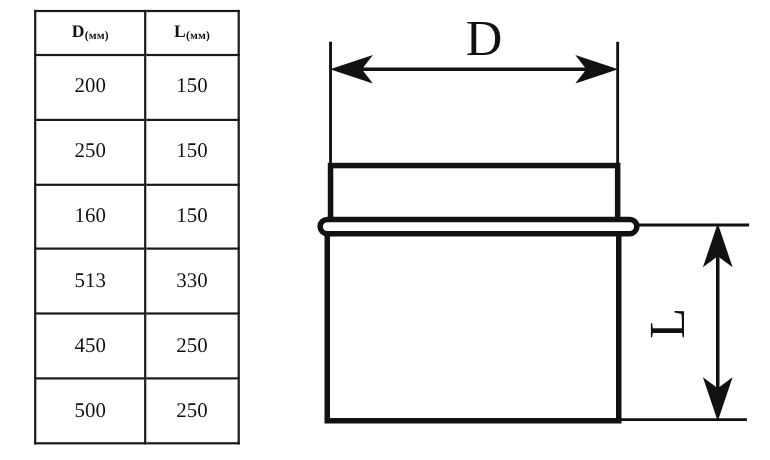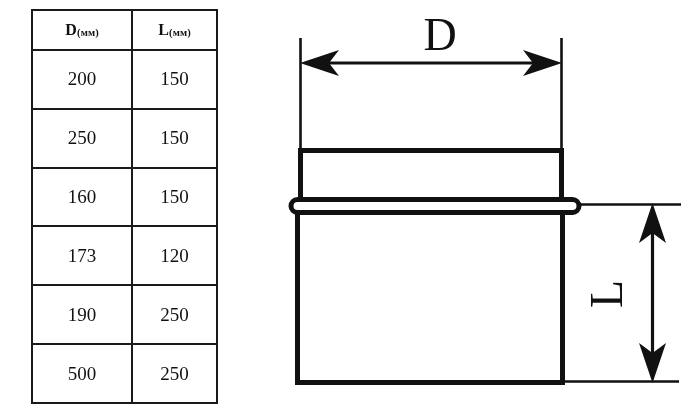--- a/index.html
+++ b/index.html
@@ -111,25 +111,25 @@
         </tr>
         <tr>
           <td>250</td>
           <td>150</td>
         </tr>
         <tr>
           <td>160</td>
           <td>150</td>
         </tr>
         <tr>
-          <td>173</td>
-          <td>120</td>
+          <td>513</td>
+          <td>330</td>
         </tr>
         <tr>
-          <td>190</td>
+          <td>450</td>
           <td>250</td>
         </tr>
         <tr>
           <td>500</td>
           <td>250</td>
         </tr>
       </tbody>
     </table>
   </div>
 

